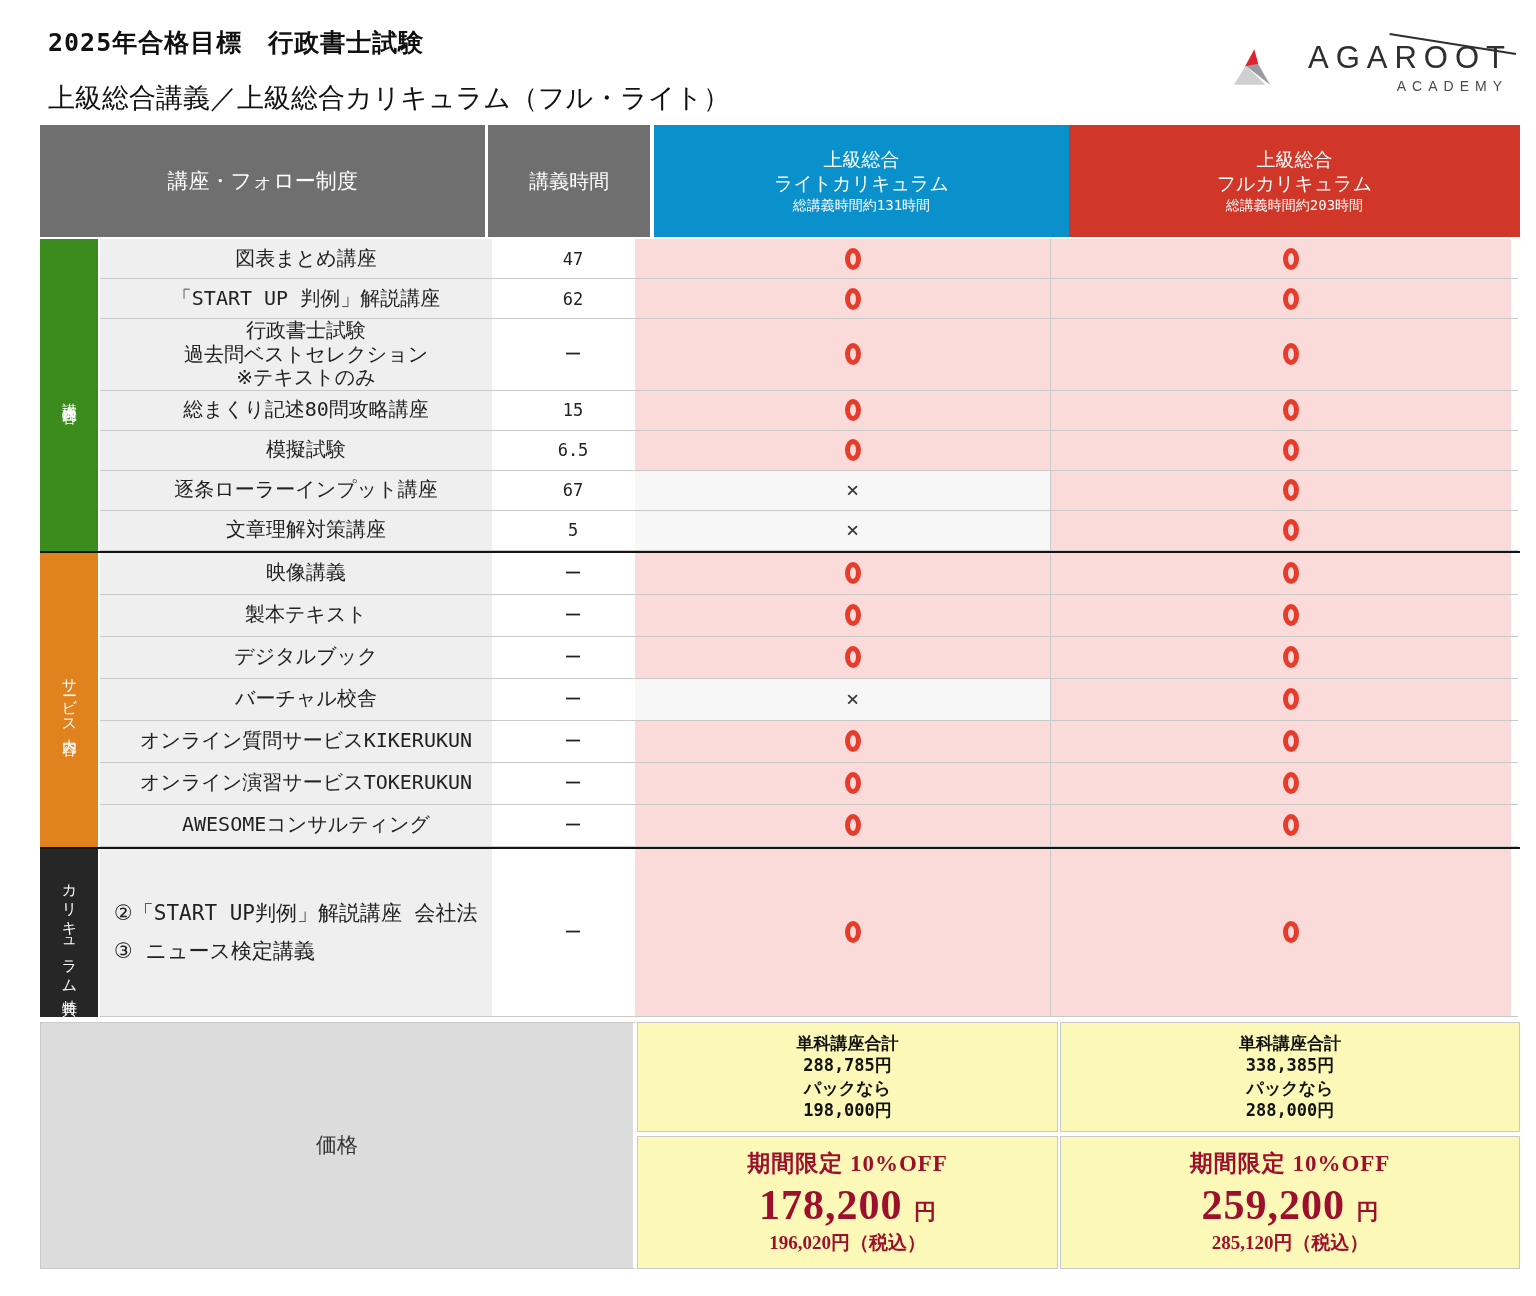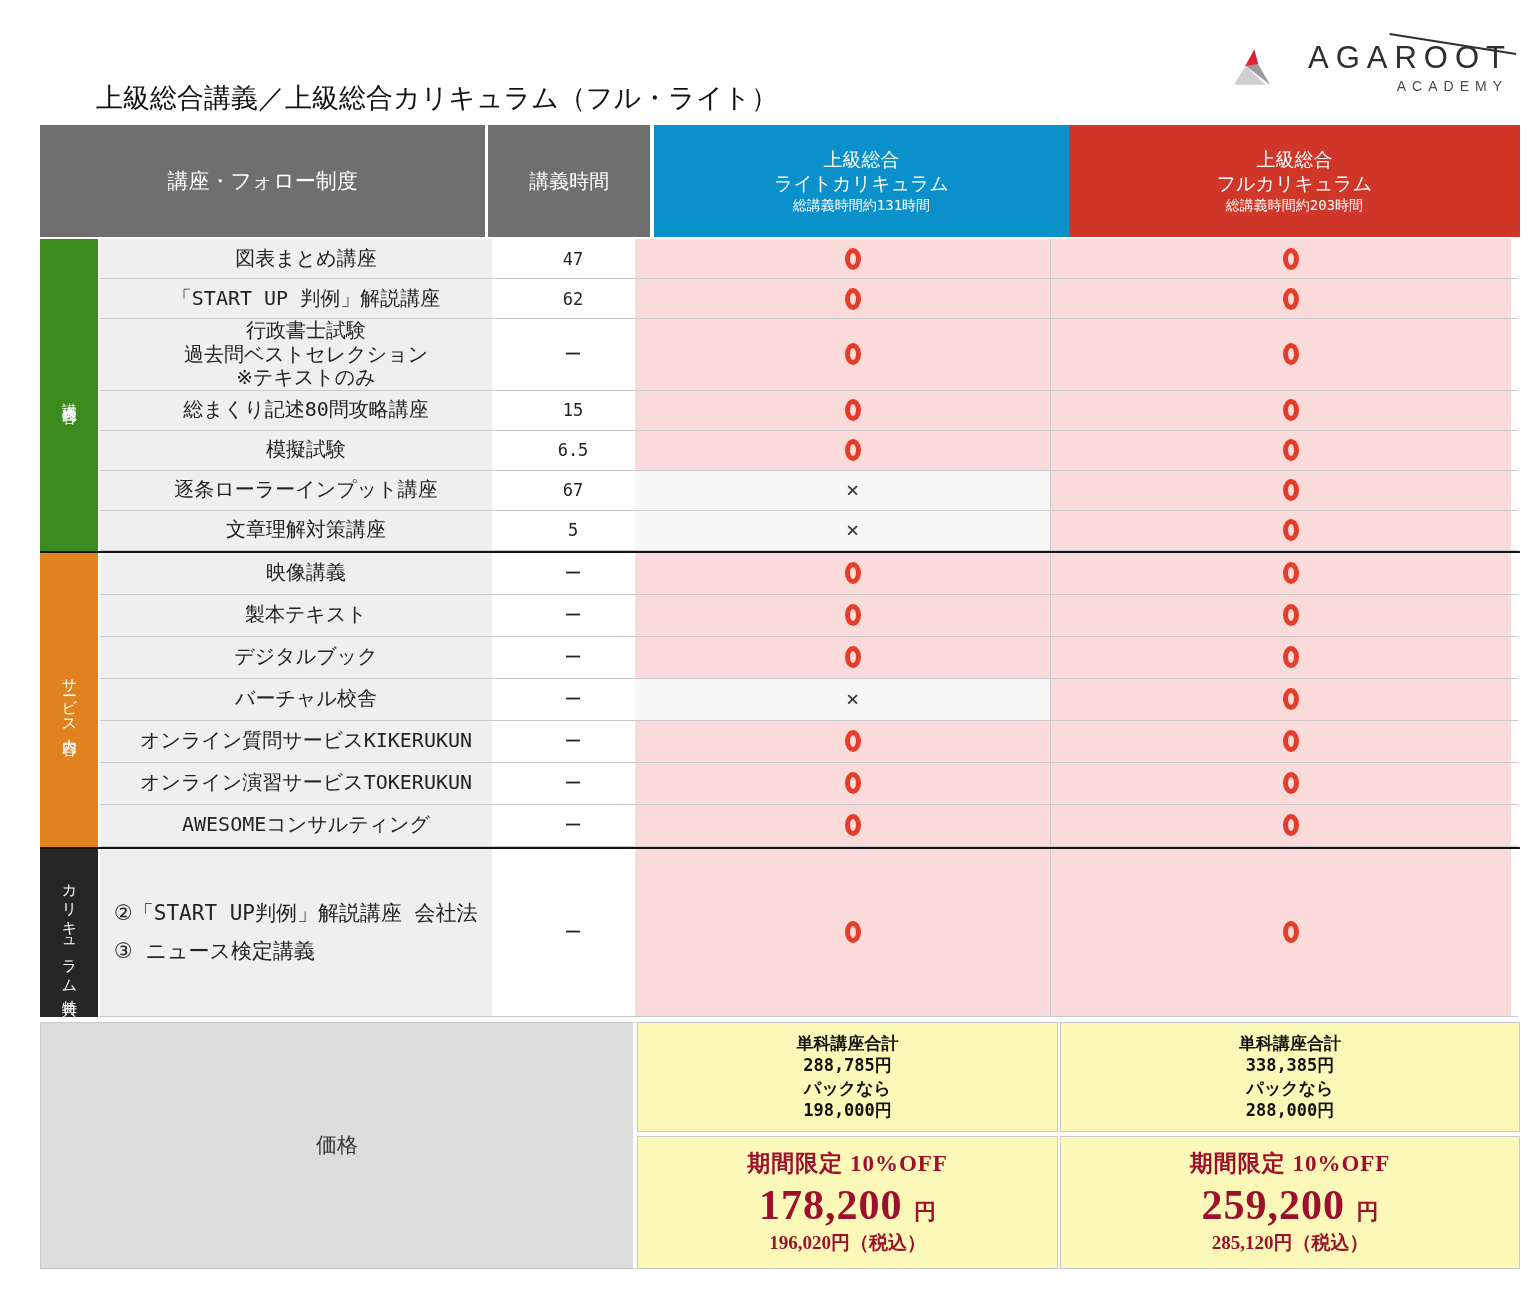--- a/index.html
+++ b/index.html
@@ -2,21 +2,21 @@
 <html><head>
 <meta charset="utf-8">
 <style>
   * { margin:0; padding:0; box-sizing:border-box; }
   html,body { width:1536px; height:1296px; background:#ffffff;
     font-family:"DejaVu Sans Mono","Liberation Mono","DejaVu Sans",sans-serif; }
   .canvas { position:relative; width:1536px; height:1296px; background:#fff; overflow:hidden; }
 
   
   .page-title { position:absolute; left:48px; top:26px; font-size:25px; font-weight:700; color:#111; letter-spacing:1px; }
-  .page-subtitle { position:absolute; left:48px; top:80px; font-size:27px; font-weight:500; color:#111;margin-left:48px; }
+  .page-subtitle { position:absolute; left:48px; top:80px; font-size:27px; font-weight:500; color:#111; }
 
   
   .logo { position:absolute; left:1232px; top:32px; width:280px; height:70px; display:flex; align-items:center;gap:20px; }
   .logo svg { width:64px; height:62px; }
   .logo-text { margin-left:14px; position:relative; }
   .logo-brand { font-family:"Liberation Sans","DejaVu Sans",sans-serif; font-size:31px; color:#2e2e33; letter-spacing:7px; font-weight:400; position:relative; }
   .logo-strike { position:absolute; right:-4px; top:13px; width:128px; height:2px; background:#2e2e33; transform:rotate(9deg); transform-origin:right center; }
   .logo-sub { font-family:"Liberation Sans","DejaVu Sans",sans-serif; font-size:14px; color:#4a4a4f; letter-spacing:6px; margin-top:2px; text-align:right; padding-right:4px; }
 
   
@@ -67,20 +67,21 @@
   .amount-line { font-weight:700; margin-top:2px; }
   .amount { font-size:42px; letter-spacing:1px; }
   .unit { font-size:22px; }
   .tax { font-size:19px; font-weight:700; margin-top:1px; }
 </style>
 </head>
 <body>
 
 <div class="canvas">
 
+  <div class="page-title">2025年合格目標　行政書士試験</div>
   <div class="page-subtitle">上級総合講義／上級総合カリキュラム（フル・ライト）</div>
 
   <div class="logo">
     <svg viewBox="0 0 64 62">
       <polygon points="21,29 3,58 51,58" fill="#cfcfd2"></polygon>
       <polygon points="21,29 39,25 58,58" fill="#9a9aa0"></polygon>
       <polygon points="34,4 20,30 40,26" fill="#e0232e"></polygon>
     </svg>
     <div class="logo-text">
       <div class="logo-brand"><span id="brand-a">AGAR</span><span id="brand-b">OOT</span><span class="logo-strike"></span></div>

